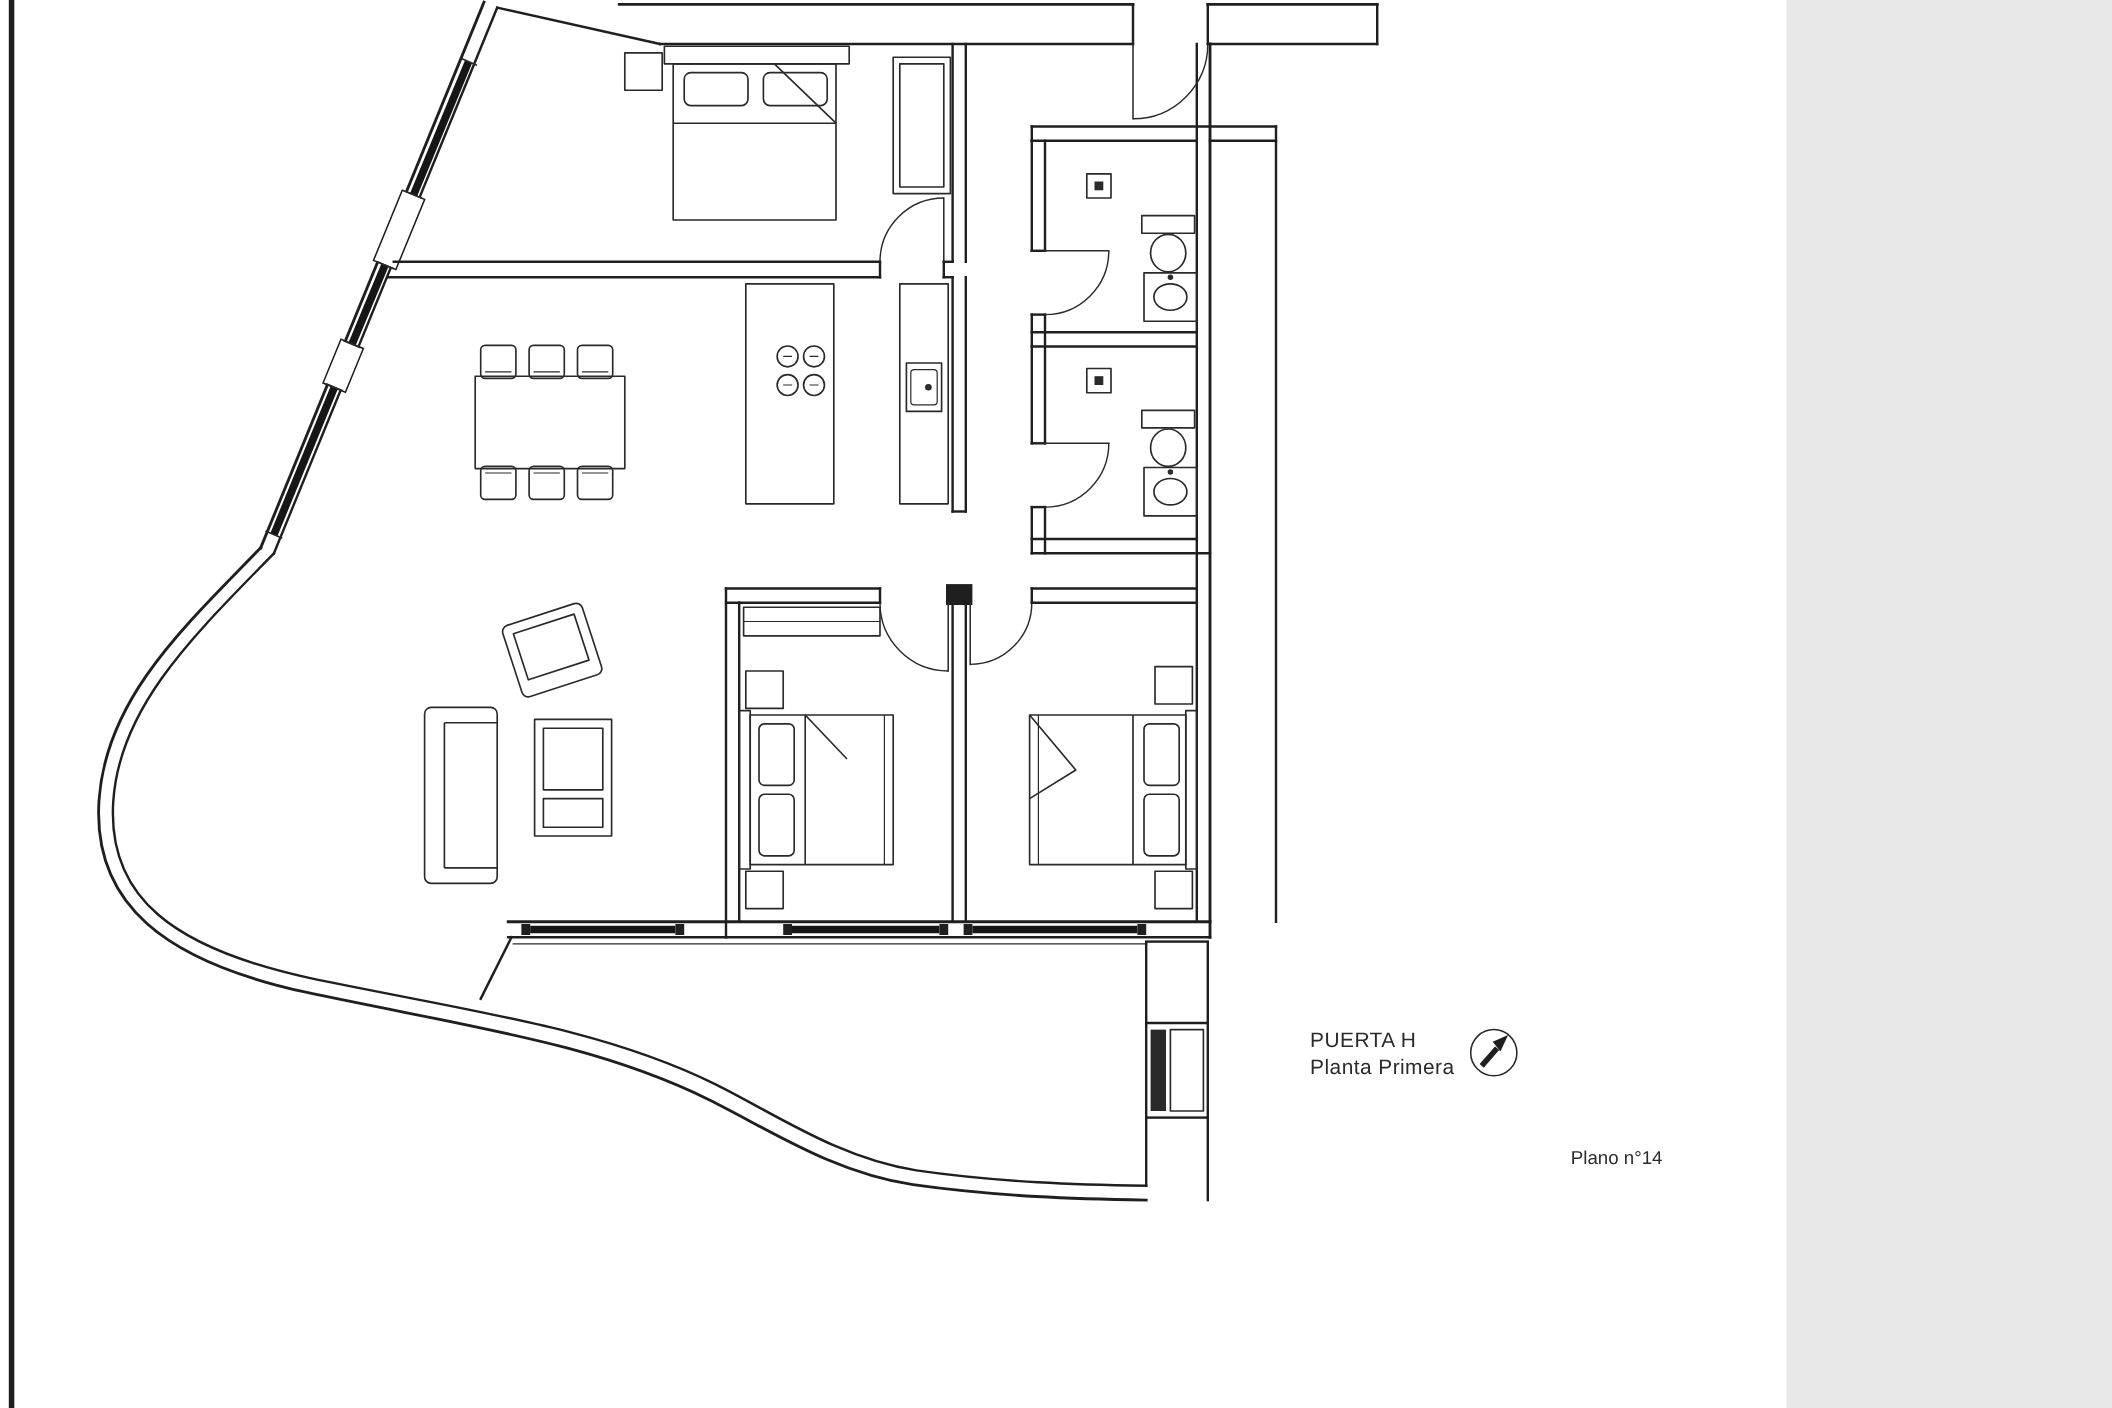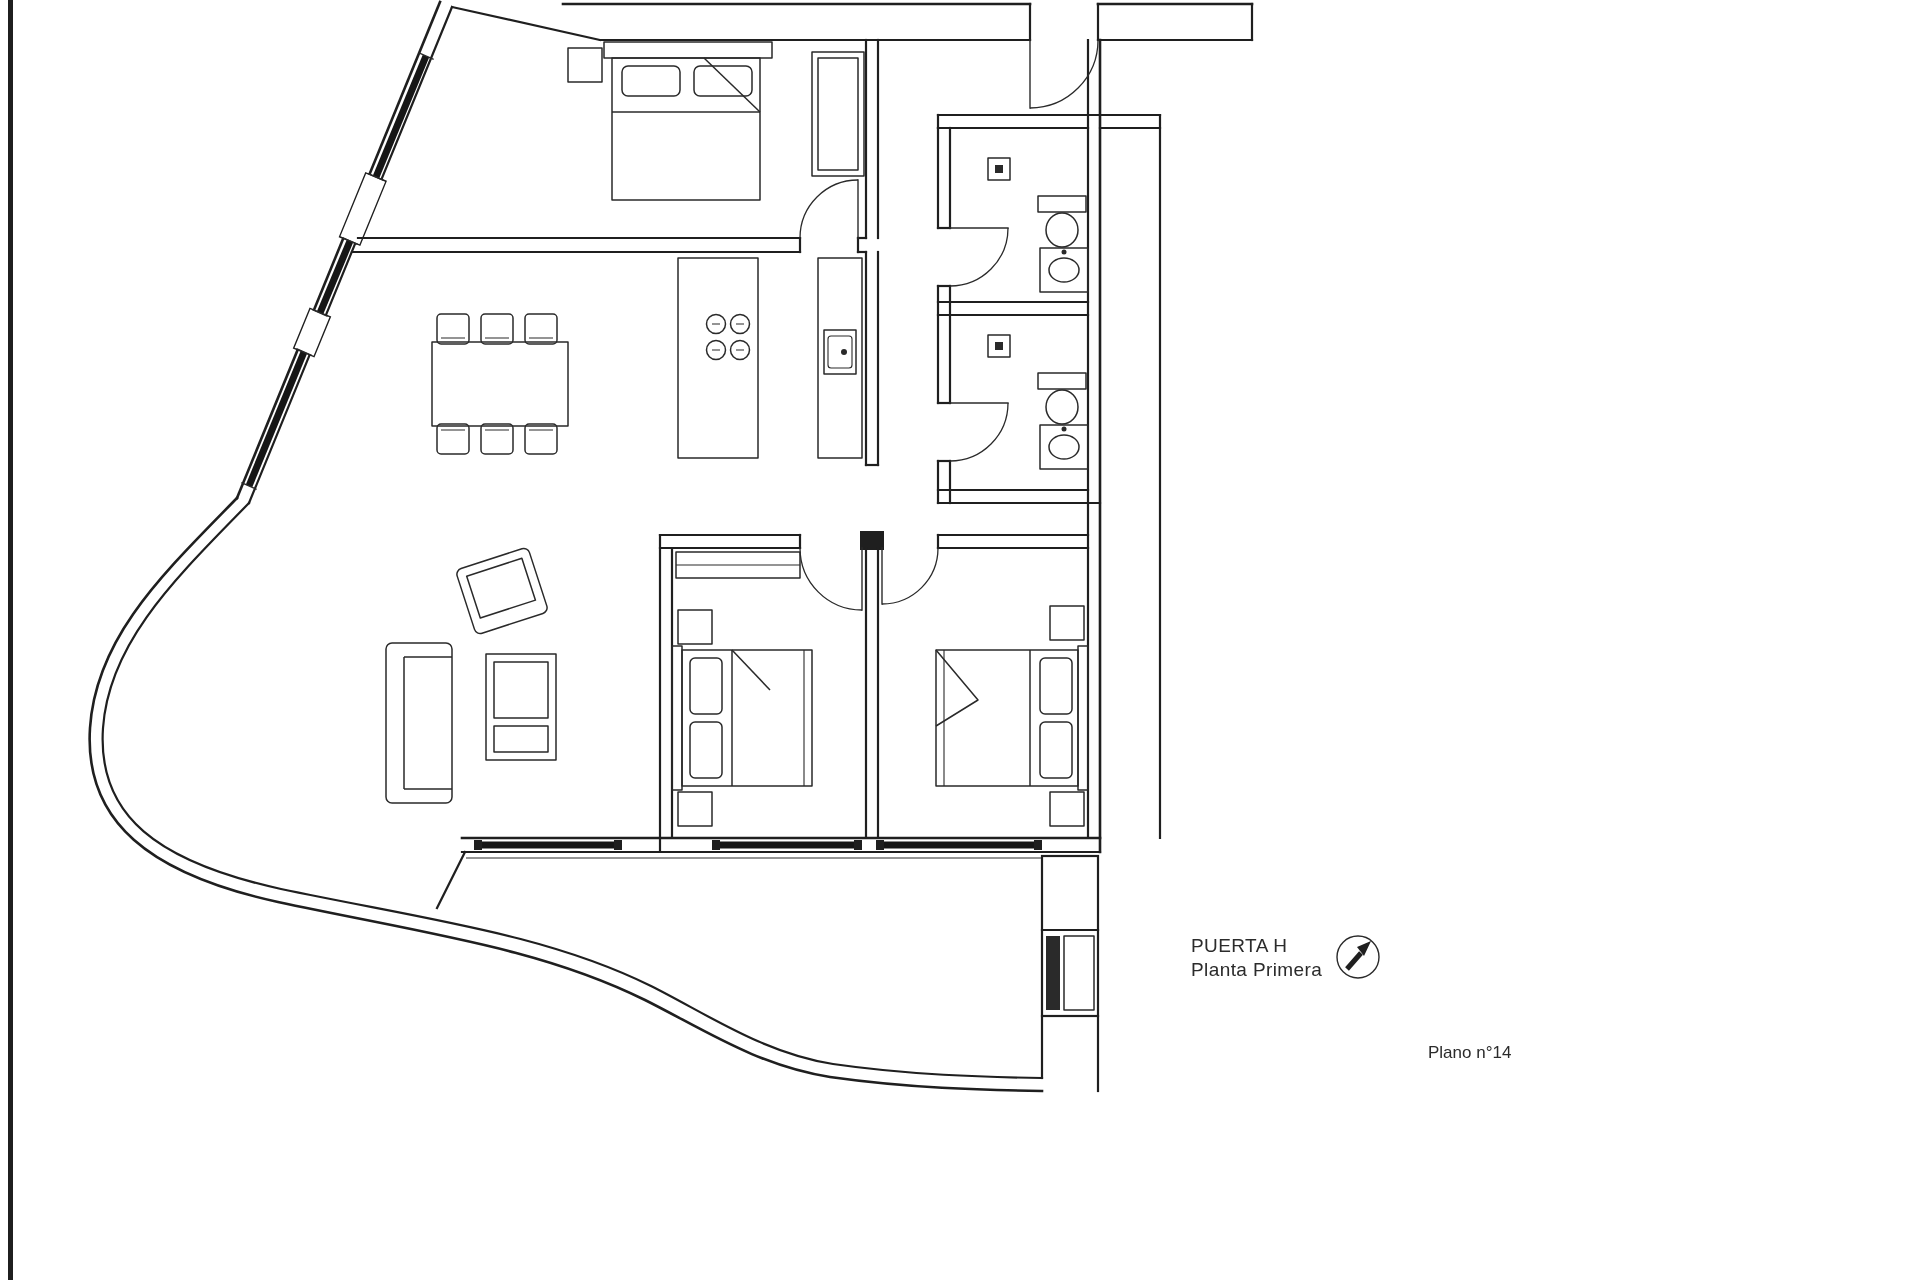--- a/index.html
+++ b/index.html
@@ -1,18 +1,18 @@
 <!DOCTYPE html>
 <html><head>
 <meta charset="utf-8">
 <style>
   html,body{margin:0;padding:0;background:#e8e8e8;}
   .sheet{
     position:relative;
-    width:1920px;height:1280px;
+    width:1624px;height:1280px;
     background:#ffffff;
     overflow:hidden;
     font-family:"Liberation Sans", sans-serif;
   }
   svg{position:absolute;left:0;top:0;}
   .wall{stroke:#1f1f1f;stroke-width:2.2;fill:none;stroke-linecap:square;}
   .wall-heavy{stroke:#1f1f1f;stroke-width:2.6;fill:none;stroke-linecap:square;}
   .thin{stroke:#2a2a2a;stroke-width:1.4;fill:none;stroke-linecap:square;}
   .hair{stroke:#2a2a2a;stroke-width:1.1;fill:none;}
   .furn{stroke:#2a2a2a;stroke-width:1.5;fill:none;stroke-linejoin:round;}

